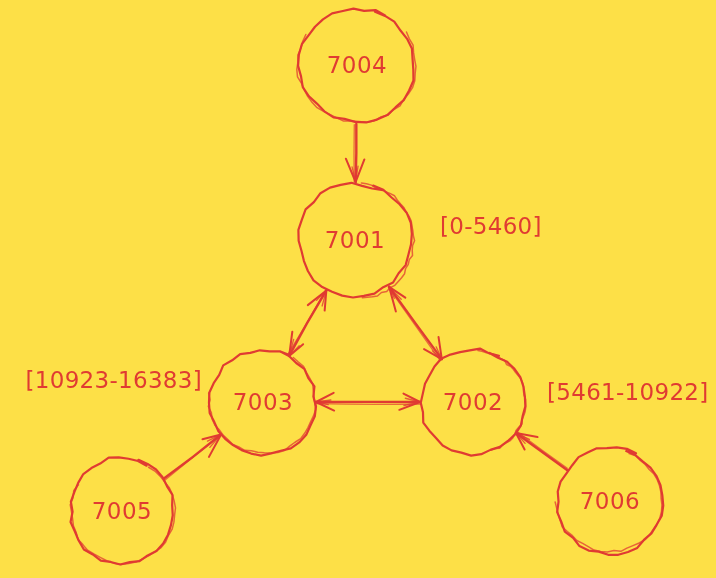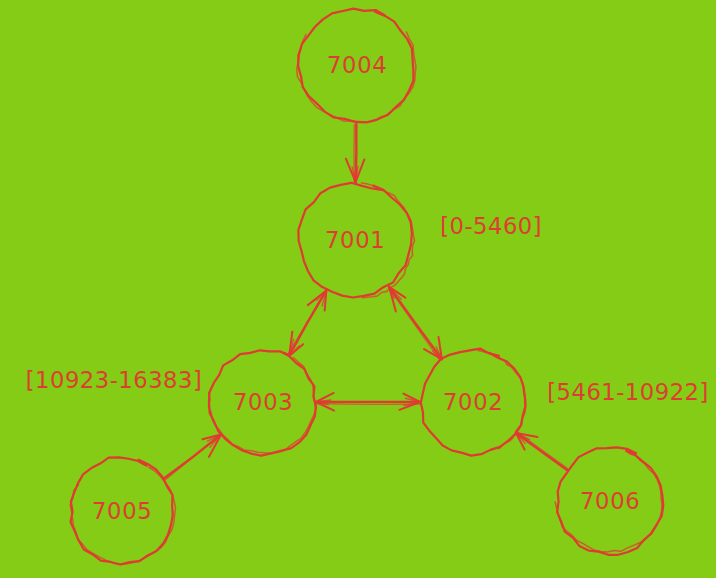--- a/index.html
+++ b/index.html
@@ -11,21 +11,21 @@
   body {
     width: 716px;
     height: 578px;
     overflow: hidden;
     font-family: "DejaVu Sans", sans-serif;
   }
   #canvas-root {
     position: relative;
     width: 716px;
     height: 578px;
-    background: #84cc16;
+    background: #fde047;
   }
   svg#diagram {
     position: absolute;
     left: 0;
     top: 0;
     width: 716px;
     height: 578px;
     display: block;
   }
   .sketch-stroke {

